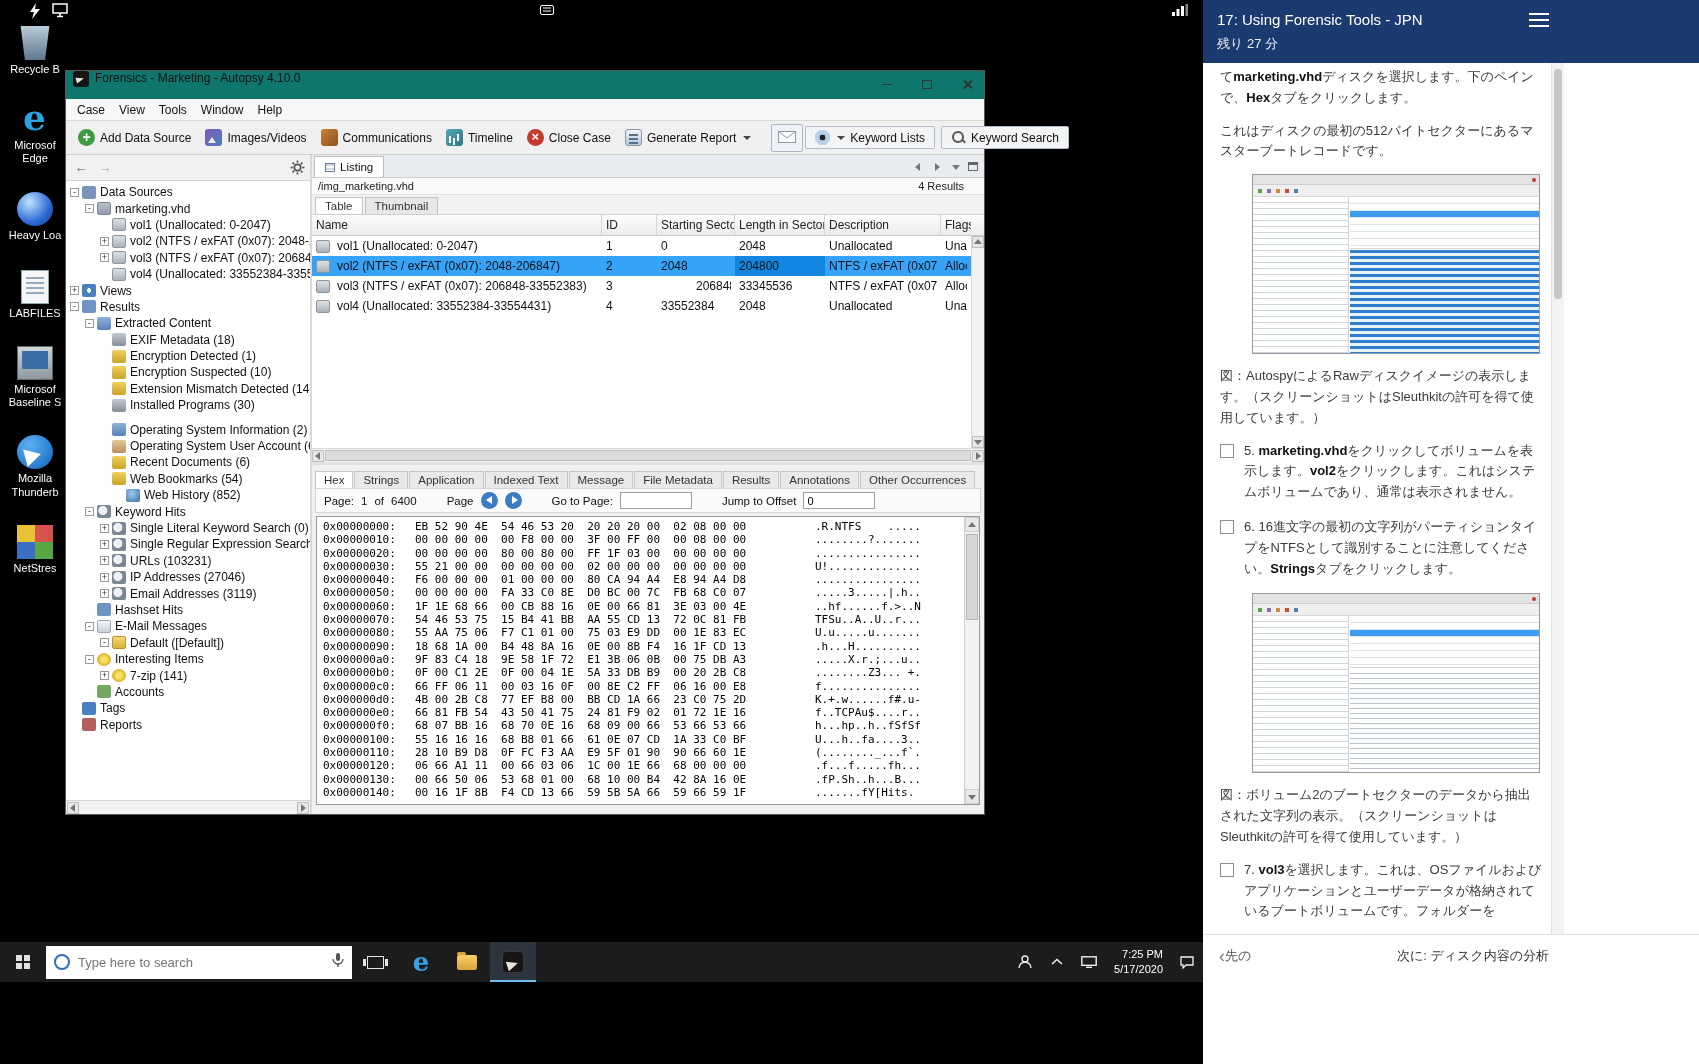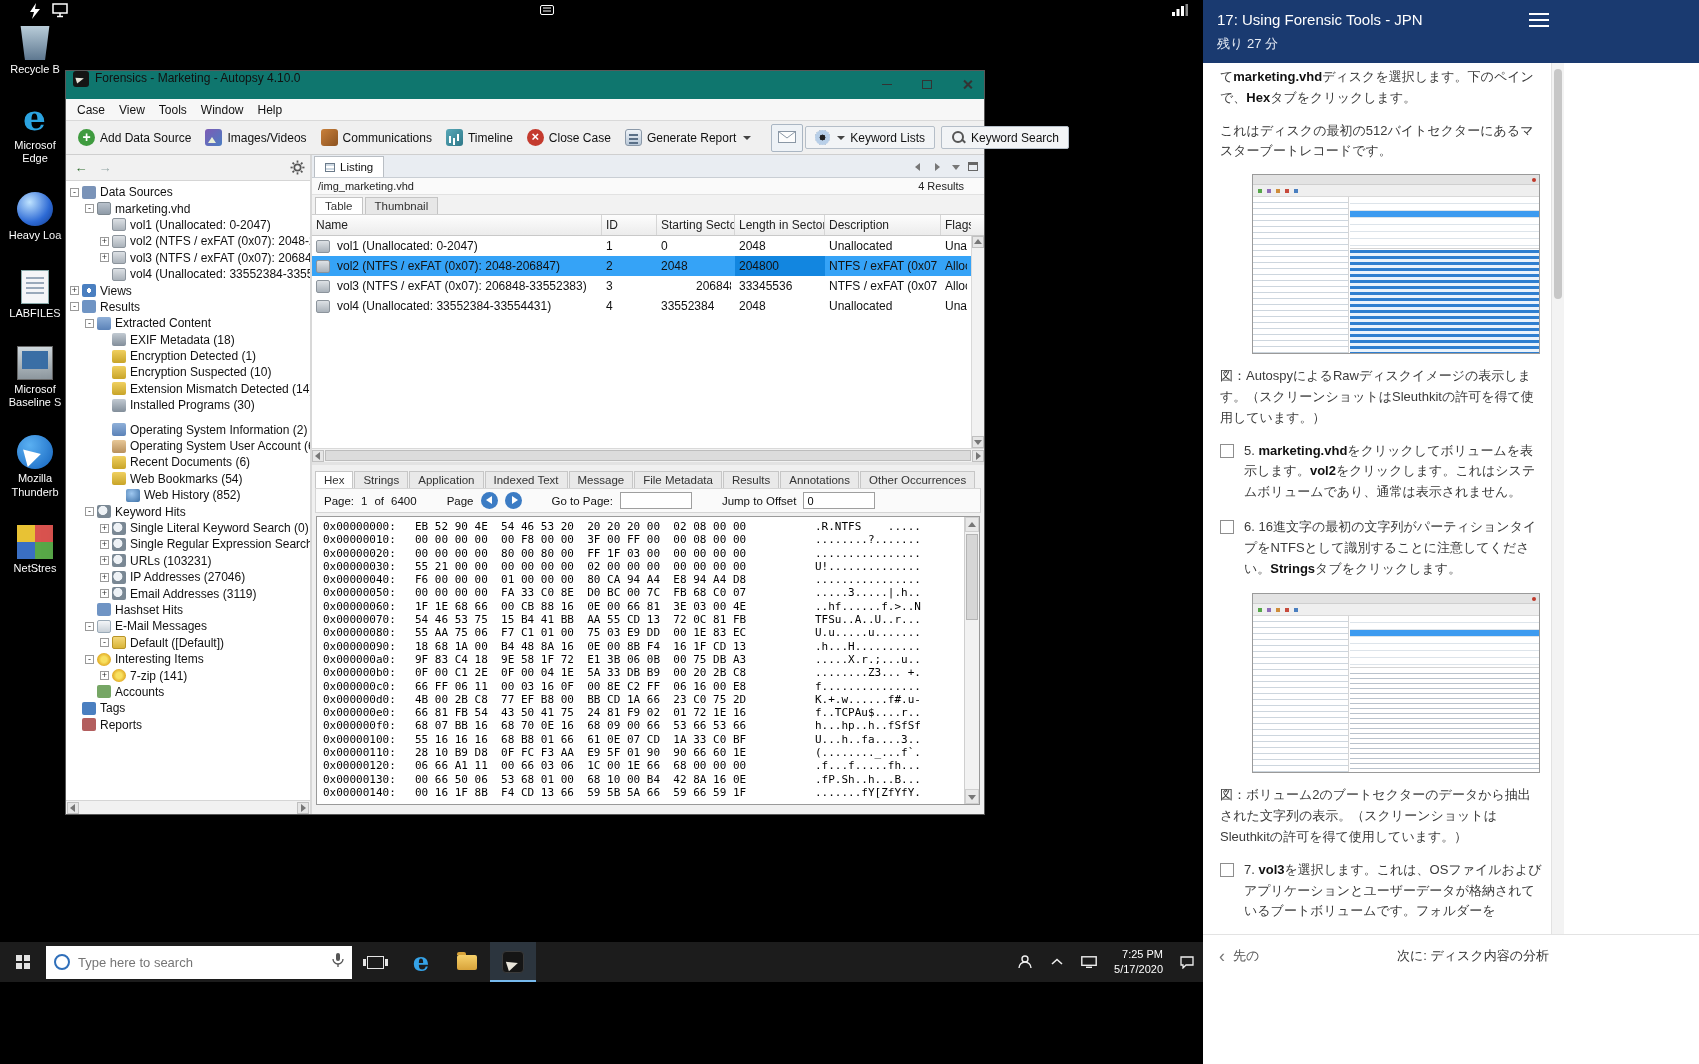--- a/index.html
+++ b/index.html
@@ -203,21 +203,21 @@
 .f-tool::before{content:"";position:absolute;left:5px;top:4px;width:4px;height:4px;background:#57a64a;box-shadow:9px 0 #8e6bb8,18px 0 #cf8c3a,27px 0 #c74a3c,36px 0 #4a7fc0}
 .f-left{position:absolute;left:0;top:22px;bottom:0;width:96px;border-right:1px solid #d5d5d5;background:repeating-linear-gradient(180deg,#fff 0 5px,#cdd6de 5px 6px)}
 .f-rtop{position:absolute;left:97px;top:22px;right:0;height:52px;border-bottom:1px solid #d5d5d5;background:repeating-linear-gradient(180deg,#fff 0 6px,#dde4ea 6px 7px)}
 .f-rtop::after{content:"";position:absolute;left:0;top:14px;right:0;height:6px;background:#3d9bf0}
 .lfig.hex .f-rbot{position:absolute;left:97px;top:75px;right:0;bottom:0;background:repeating-linear-gradient(180deg,#2f7fd0 0 3px,#eaf3fc 3px 6px)}
 .lfig.strings .f-rbot{position:absolute;left:97px;top:75px;right:0;bottom:0;background:repeating-linear-gradient(180deg,#fff 0 4px,#b9c2cc 4px 5px)}
 .lstep{display:flex;margin-bottom:14px}
 .lchk{width:14px;height:14px;border:1px solid #8e8e8e;background:#fff;flex:none;margin:3px 10px 0 0}
 .lstep-body{font-size:13px;line-height:1.6;color:#3a3a3a;flex:1}
 .lab-foot{height:42px;border-top:1px solid #e3e3e3;display:flex;align-items:center;padding:0 150px 0 16px;flex:none}
-.lab-prev{display:flex;align-items:center;gap:8px;font-size:13px;color:#555}
+.lab-prev{display:flex;align-items:center;font-size:13px;color:#555}
 .chev-l::before{content:"‹";font-size:18px;color:#777;line-height:1}
 .lab-next{margin-left:auto;font-size:13px;color:#333}
 .lab-pad{height:88px;flex:none;background:#fff}
 </style>
 </head>
 <body>
 
 <div id="screen">
 
   <div class="chrome">
@@ -729,21 +729,21 @@
                 <div class="hexrow"><span class="ho">0x000000a0:</span><span class="hh">9F 83 C4 18  9E 58 1F 72  E1 3B 06 0B  00 75 DB A3</span><span class="ha">.....X.r.;...u..</span></div>
                 <div class="hexrow"><span class="ho">0x000000b0:</span><span class="hh">0F 00 C1 2E  0F 00 04 1E  5A 33 DB B9  00 20 2B C8</span><span class="ha">........Z3... +.</span></div>
                 <div class="hexrow"><span class="ho">0x000000c0:</span><span class="hh">66 FF 06 11  00 03 16 0F  00 8E C2 FF  06 16 00 E8</span><span class="ha">f...............</span></div>
                 <div class="hexrow"><span class="ho">0x000000d0:</span><span class="hh">4B 00 2B C8  77 EF B8 00  BB CD 1A 66  23 C0 75 2D</span><span class="ha">K.+.w......f#.u-</span></div>
                 <div class="hexrow"><span class="ho">0x000000e0:</span><span class="hh">66 81 FB 54  43 50 41 75  24 81 F9 02  01 72 1E 16</span><span class="ha">f..TCPAu$....r..</span></div>
                 <div class="hexrow"><span class="ho">0x000000f0:</span><span class="hh">68 07 BB 16  68 70 0E 16  68 09 00 66  53 66 53 66</span><span class="ha">h...hp..h..fSfSf</span></div>
                 <div class="hexrow"><span class="ho">0x00000100:</span><span class="hh">55 16 16 16  68 B8 01 66  61 0E 07 CD  1A 33 C0 BF</span><span class="ha">U...h..fa....3..</span></div>
                 <div class="hexrow"><span class="ho">0x00000110:</span><span class="hh">28 10 B9 D8  0F FC F3 AA  E9 5F 01 90  90 66 60 1E</span><span class="ha">(........_...f`.</span></div>
                 <div class="hexrow"><span class="ho">0x00000120:</span><span class="hh">06 66 A1 11  00 66 03 06  1C 00 1E 66  68 00 00 00</span><span class="ha">.f...f.....fh...</span></div>
                 <div class="hexrow"><span class="ho">0x00000130:</span><span class="hh">00 66 50 06  53 68 01 00  68 10 00 B4  42 8A 16 0E</span><span class="ha">.fP.Sh..h...B...</span></div>
-                <div class="hexrow"><span class="ho">0x00000140:</span><span class="hh">00 16 1F 8B  F4 CD 13 66  59 5B 5A 66  59 66 59 1F</span><span class="ha">.......fY[ZfYfY.</span></div>
+                <div class="hexrow"><span class="ho">0x00000140:</span><span class="hh">00 16 1F 8B  F4 CD 13 66  59 5B 5A 66  59 66 59 1F</span><span class="ha">.......fY[Hits.</span></div>
               </div>
             <div class="vscroll">
               <span class="vs-btn tri-u"></span>
               <span class="vs-track">
                   <i class="vs-thumb"></i>
                 </span>
               <span class="vs-btn tri-d"></span>
             </div>
           </div>
         </div>

